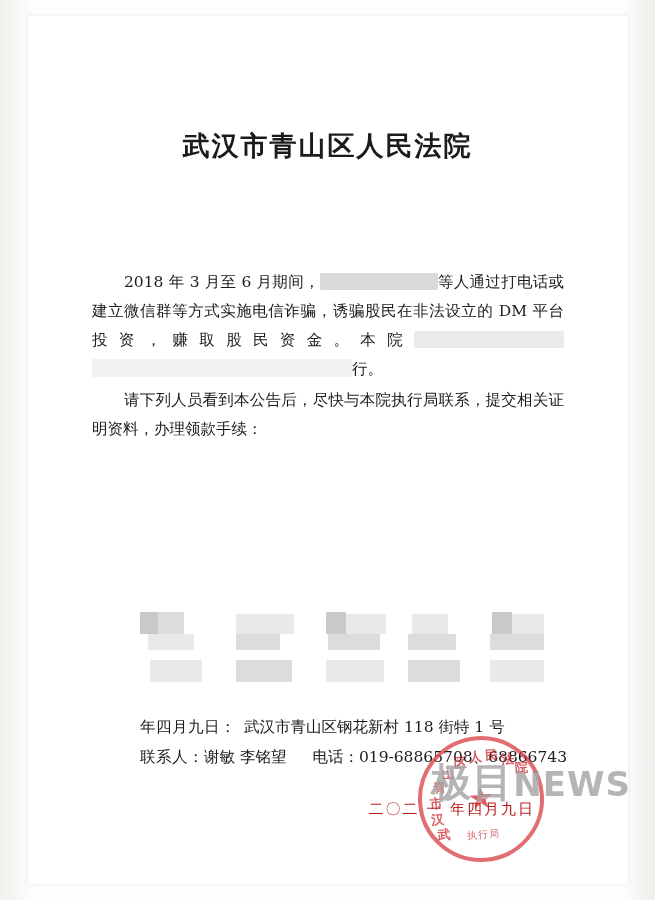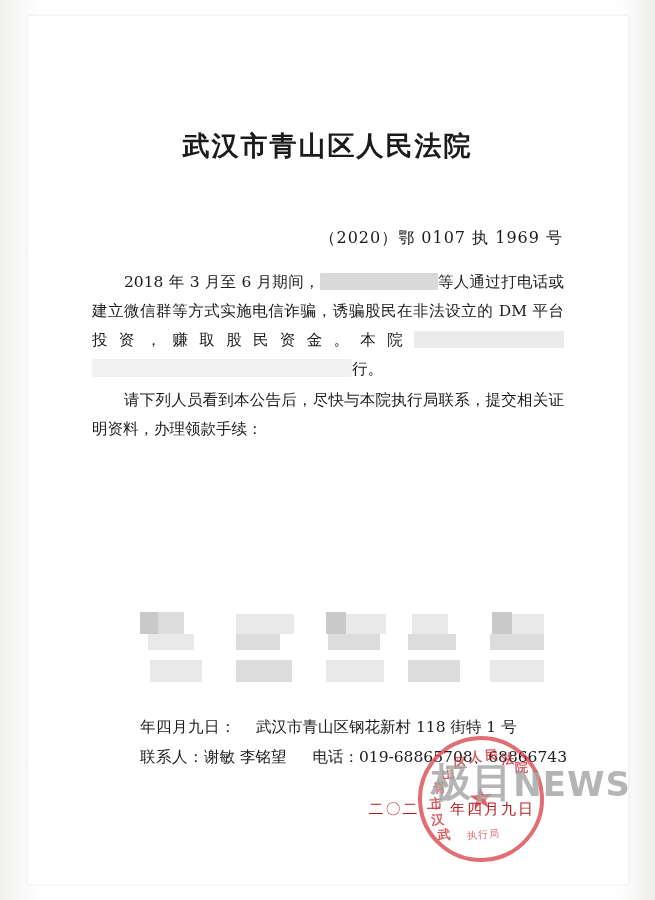--- a/index.html
+++ b/index.html
@@ -112,21 +112,21 @@
 
   .footer-lines {
     position: absolute;
     left: 140px;
     top: 712px;
     width: 440px;
     font-size: 15.5px;
     line-height: 30px;
   }
   .footer-lines .lbl { letter-spacing: 0.5px; }
-  .footer-lines .val { margin-left: 20px; }
+  .footer-lines .val { margin-left: 8px; }
 
   .date-line {
     position: absolute;
     right: 120px;
     top: 800px;
     font-size: 15px;
     letter-spacing: 2px;
     color: #b91c1c;
   }
 
@@ -198,21 +198,20 @@
 
 <div id="page">
   <div id="paper"></div>
   <div id="sheet"></div>
 
   <div class="doc">
 
     <div class="court-title">武汉市青山区人民法院</div>
 
 
-    <div class="case-no">（2020）鄂 0107 执 1969 号</div>
 
     <div class="body-block">
 
       <p class="para">
         <span>2018 年 3 月至 6 月期间，</span><span class="redact dark" style="width:118px;height:17px;"></span><span>等人通过打电话或建立微信群等方式实施电信诈骗，</span><span class="redact light" style="width:0px;height:17px;"></span><span>诱骗股民在非法设立的 DM 平台投资，赚取股民资金。本院</span><span class="redact" style="width:150px;height:17px;"></span><span class="redact light" style="width:260px;height:18px;margin-left:0;"></span><span>行。</span>
       </p>
 
 
       <p class="para">请下列人员看到本公告后，尽快与本院执行局联系，提交相关证明资料，办理领款手续：</p>
     </div>

